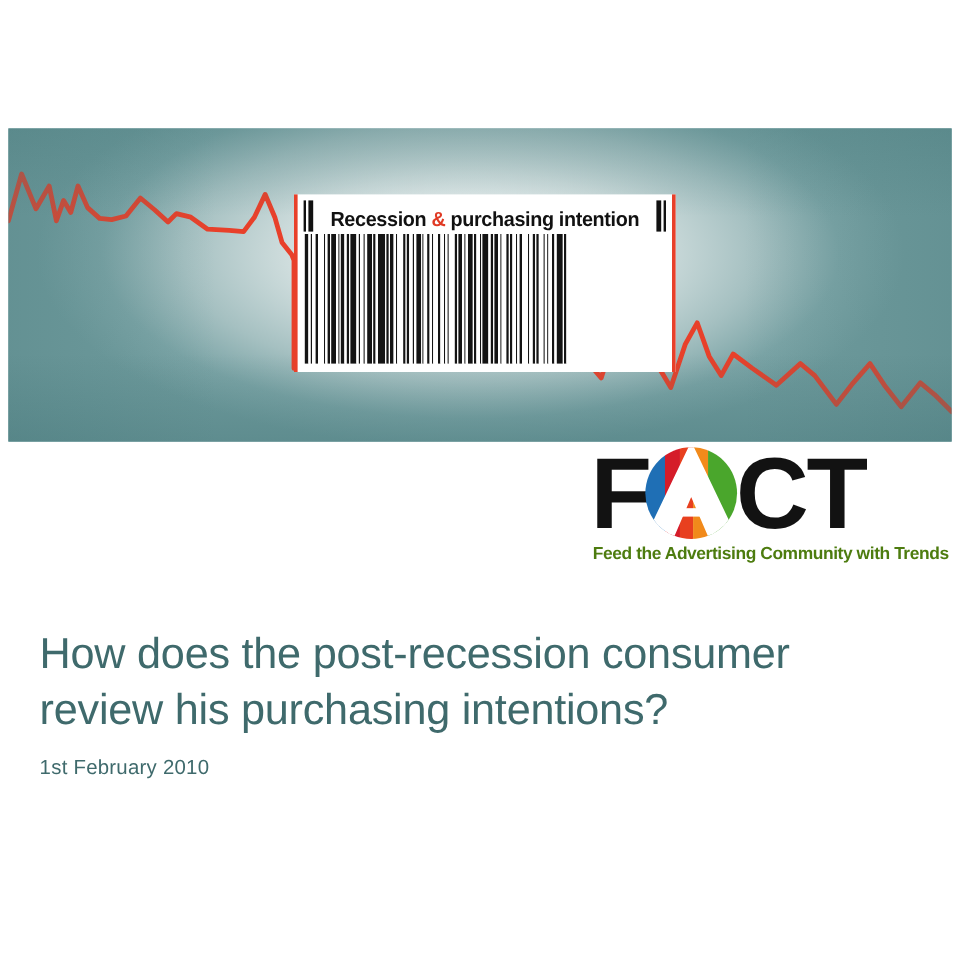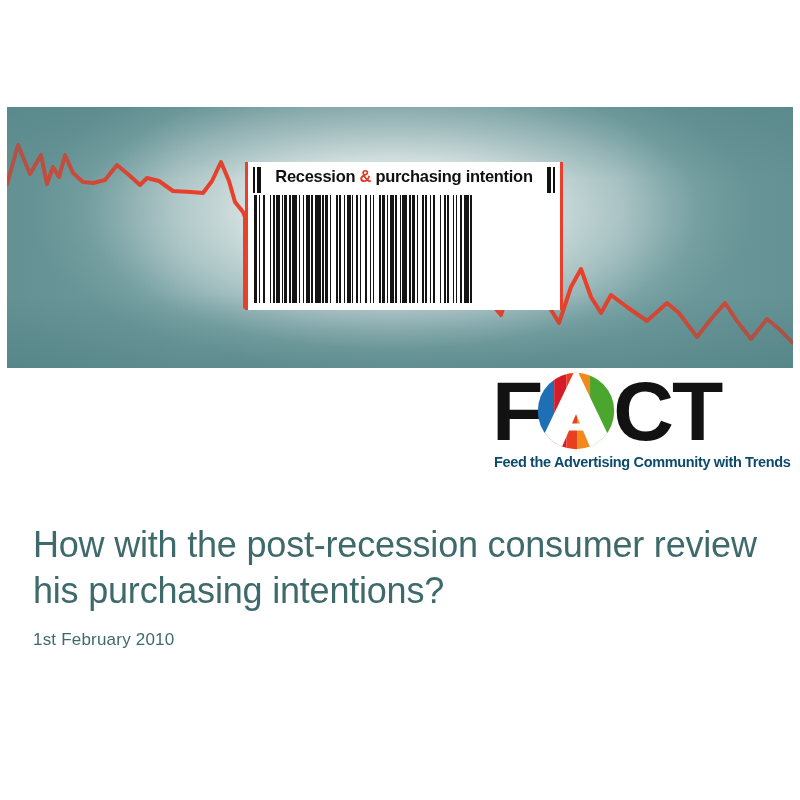--- a/index.html
+++ b/index.html
@@ -60,21 +60,21 @@
     background: #e8402a;
   }
   #barcode-block .edge-red.left  { left: 0px; }
   #barcode-block .edge-red.right { right: 0px; }
   #barcode-title {
     position: absolute;
     left: 8px; right: 8px;
     top: 5px;
     height: 26px;
     display: flex;
-    align-items: flex-start;
+    align-items: flex-end;
     justify-content: space-between;
   }
   #barcode-title .guard {
     flex: 0 0 auto;
     display: flex;
     gap: 2px;
   }
   #barcode-title .guard i {
     display: block;
     width: 4px;
@@ -140,21 +140,21 @@
   #fact-a svg { display: block; width: 78px; height: 78px; }
   #fact-tagline {
     position: absolute;
     left: 2px;
     top: 84px;
     width: 298px;
     font-family: "Liberation Sans", sans-serif;
     font-weight: bold;
     font-size: 14.5px;
     letter-spacing: -0.35px;
-    color: #0c4a6e;
+    color: #4d7c0f;
     white-space: nowrap;
   }
 
   
   #title-block {
     position: absolute;
     left: 33px;
     top: 522px;
     width: 730px;
   }
@@ -333,15 +333,15 @@
     </span>
 
     <span class="fletter">C</span>
     <span class="fletter">T</span>
   </div>
 
   <div id="fact-tagline">Feed the Advertising Community with Trends</div>
 </div>
 
 <div id="title-block">
-  <h1 id="deck-title">How with the post-recession consumer review his purchasing intentions?</h1>
+  <h1 id="deck-title">How does the post-recession consumer review his purchasing intentions?</h1>
   <div id="deck-date">1st February 2010</div>
 </div>
 
 </body></html>

